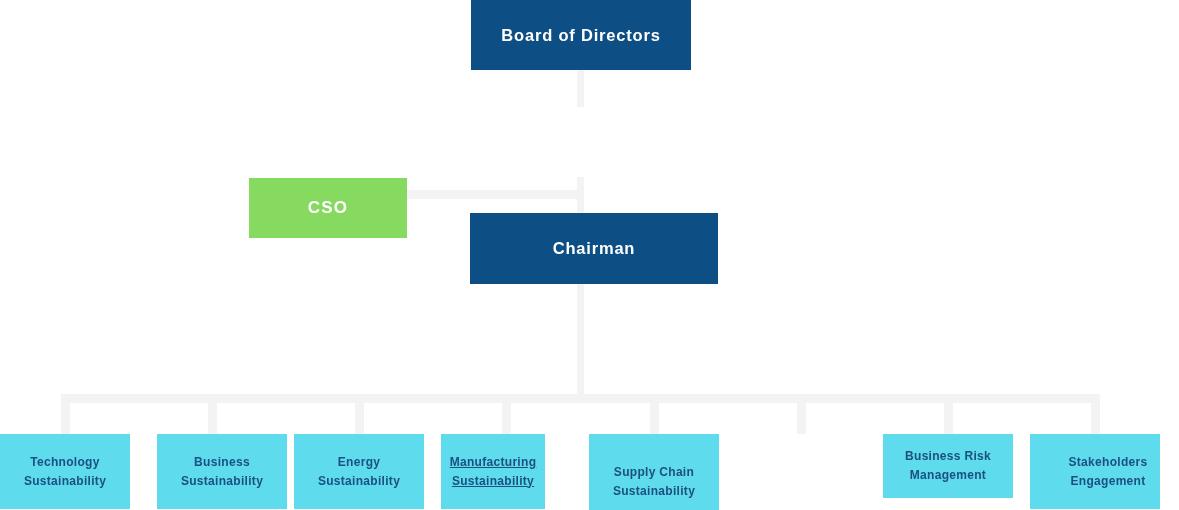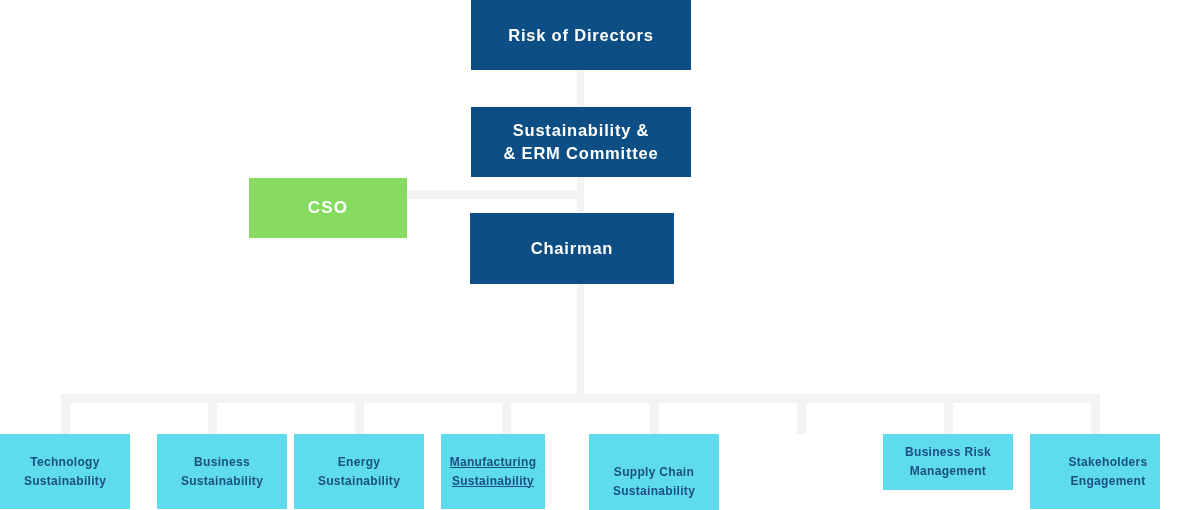--- a/index.html
+++ b/index.html
@@ -68,33 +68,29 @@
   <div class="connector" style="left:61px;   top:394px; width:9px; height:40px;"></div>
   <div class="connector" style="left:208px;  top:394px; width:9px; height:40px;"></div>
   <div class="connector" style="left:355px;  top:394px; width:9px; height:40px;"></div>
   <div class="connector" style="left:502px;  top:394px; width:9px; height:40px;"></div>
   <div class="connector" style="left:650px;  top:394px; width:9px; height:40px;"></div>
   <div class="connector" style="left:797px;  top:394px; width:9px; height:40px;"></div>
   <div class="connector" style="left:944px;  top:394px; width:9px; height:40px;"></div>
   <div class="connector" style="left:1091px; top:394px; width:9px; height:40px;"></div>
 
   <div class="node navy" style="left:471px; top:0px; width:220px; height:70px;">
-    <span class="label">Risk of Directors</span>
+    <span class="label">Board of Directors</span>
   </div>
 
-  <div class="node navy" style="left:471px; top:107px; width:220px; height:70px;">
-    <span class="label">Sustainability &amp;
-&amp; ERM Committee</span>
-  </div>
 
   <div class="node green" style="left:249px; top:162px; width:158px; height:60px;">
     <span class="label">CSO</span>
   </div>
 
-  <div class="node navy" style="left:470px; top:213px; width:204px; height:71px;">
+  <div class="node navy" style="left:470px; top:213px; width:248px; height:71px;">
     <span class="label">Chairman</span>
   </div>
 
   <div class="node cyan" style="left:0px; top:434px; width:130px; height:75px;">
     <span class="label">Technology
 Sustainability</span>
   </div>
   <div class="node cyan" style="left:147px; top:434px; width:130px; height:75px;margin-left:10px;">
     <span class="label">Business
 Sustainability</span>
@@ -104,21 +100,21 @@
 Sustainability</span>
   </div>
   <div class="node cyan" style="left:441px; top:434px; width:104px; height:75px;text-decoration:underline;">
     <span class="label">Manufacturing
 Sustainability</span>
   </div>
   <div class="node cyan" style="left:589px; top:434px; width:130px; height:96px;">
     <span class="label">Supply Chain
 Sustainability</span>
   </div>
-  <div class="node cyan" style="left:883px; top:434px; width:130px; height:56px;">
+  <div class="node cyan" style="left:883px; top:434px; width:130px; height:64px;">
     <span class="label">Business Risk
 Management</span>
   </div>
   <div class="node cyan" style="left:1030px; top:434px; width:130px; height:75px;padding-left:26px;">
     <span class="label">Stakeholders
 Engagement</span>
   </div>
 
 </div>
 

